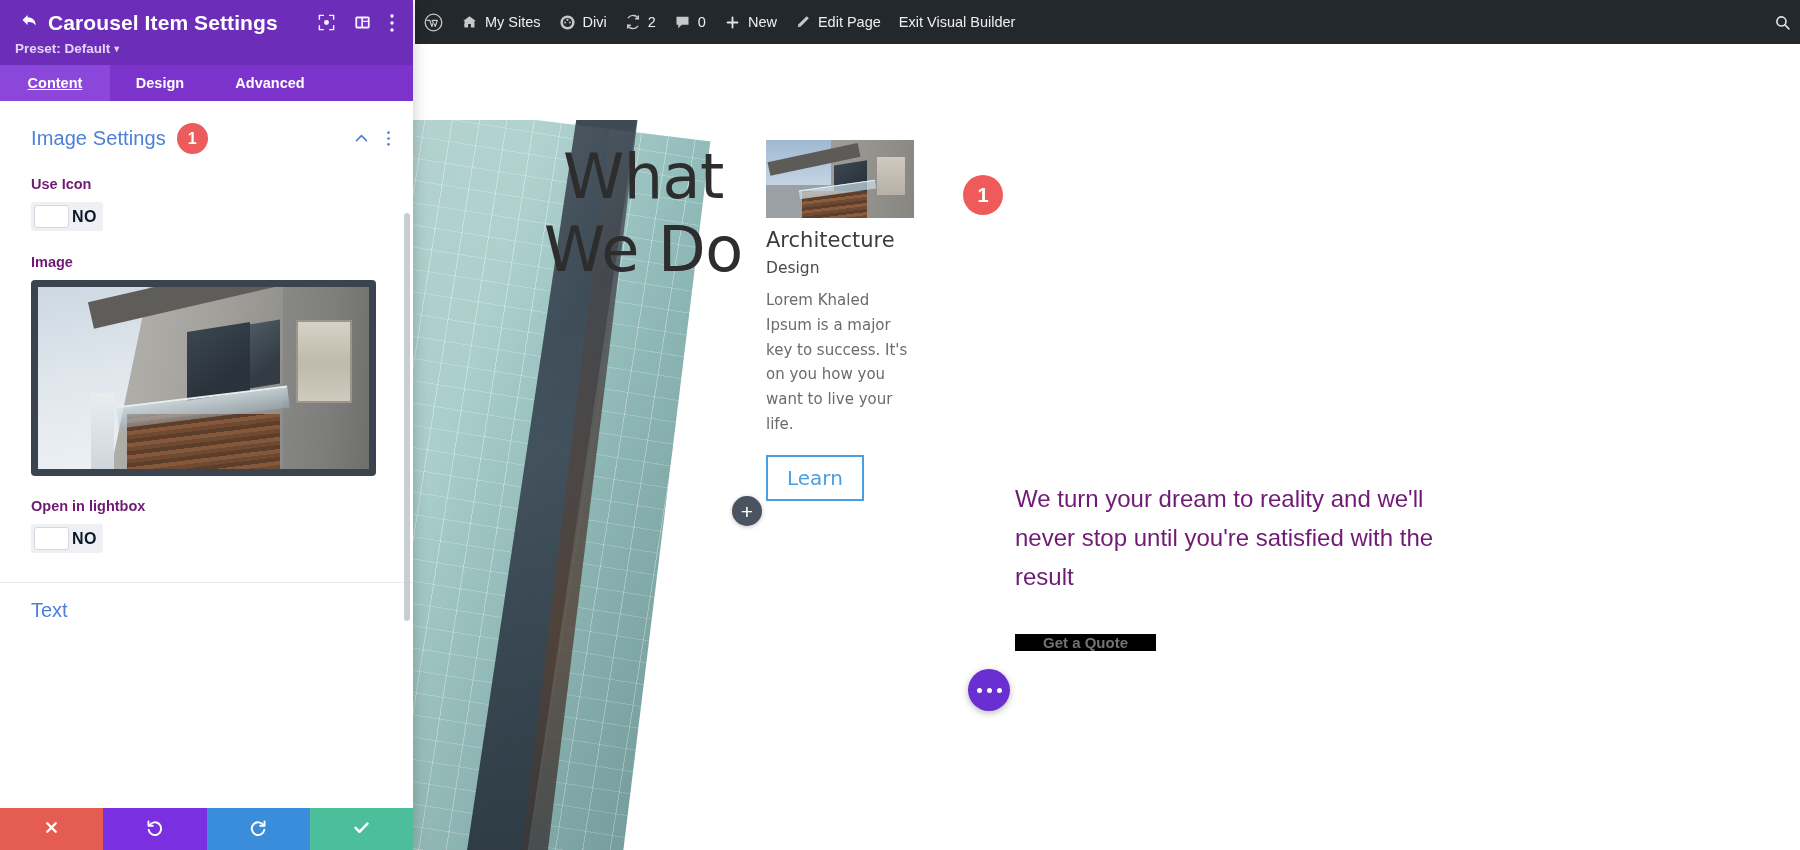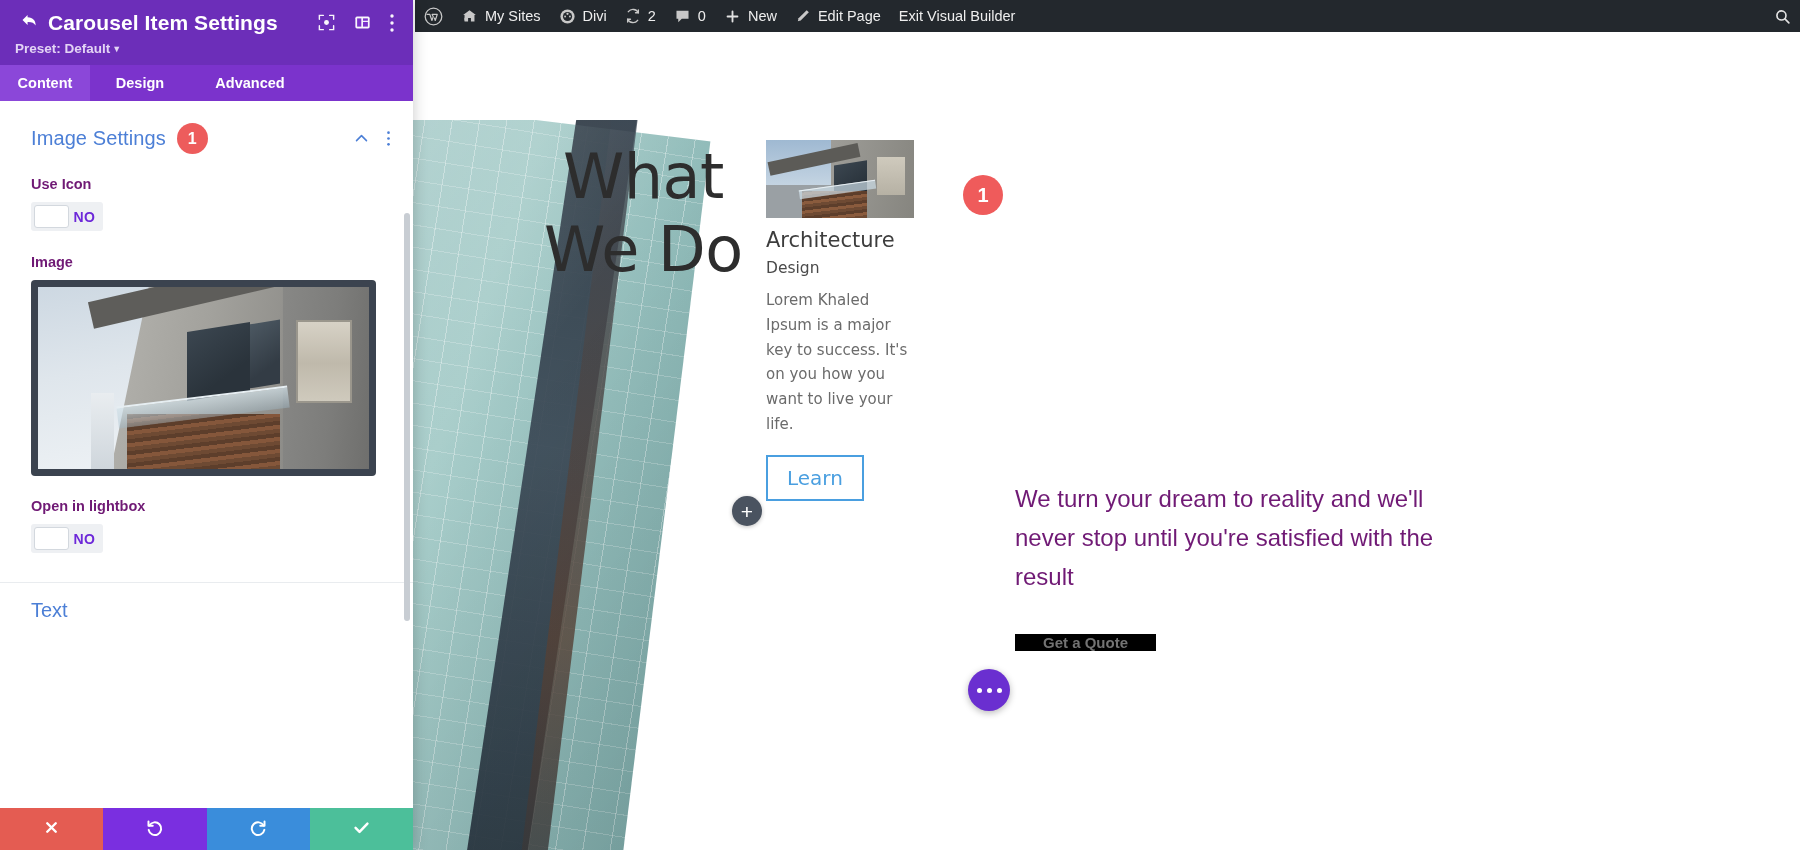--- a/index.html
+++ b/index.html
@@ -6,21 +6,21 @@
   html, body {
     width: 1800px; height: 850px;
     overflow: hidden;
     font-family: "Liberation Sans", sans-serif;
     background: #ffffff;
   }
   #root { position: relative; width: 1800px; height: 850px; }
 
   
   .wp-adminbar {
-    position: absolute; left: 415px; top: 0; width: 1385px; height: 32px;
+    position: absolute; left: 415px; top: 0; width: 1385px; height: 44px;
     background: #23282d; color: #eeeeee;
     display: flex; align-items: center;
     font-size: 14.5px; font-family: "Liberation Sans", sans-serif;
     z-index: 40;
   }
   .wp-item {
     display: flex; align-items: center; gap: 7px;
     height: 32px; padding: 0 9px; color: #eeeeee; white-space: nowrap;
   }
   .wp-item .lbl { line-height: 1; position: relative; top: 0px; }
@@ -66,21 +66,21 @@
 
   .panel-tabs {
     display: flex; background: #7b33cc; flex: 0 0 auto; height: 36px;
   }
   .panel-tabs .tab {
     color: #fff; font-size: 14.5px; font-weight: bold;
     display: flex; align-items: center; justify-content: center;
     padding: 0 10px; cursor: pointer; white-space: nowrap;
   }
   .panel-tabs .tab.active { background: #8b47d9; }
-  .tab-content { width: 90px; }
+  .tab-content { width: 110px; text-decoration: underline; }
   .tab-design  { width: 100px; }
   .tab-advanced{ width: 120px; }
 
   .panel-body {
     position: relative; flex: 1 1 auto; overflow: hidden;
     background: #fff;
   }
   .panel-scroll { padding: 0 0 0 0; }
 
   .section-head {
@@ -108,22 +108,22 @@
   .toggle {
     display: inline-flex; align-items: center;
     background: #eef0f3; border-radius: 3px; padding: 3px;
     width: 72px; height: 29px;
   }
   .toggle .knob {
     width: 35px; height: 23px; background: #fff; border-radius: 3px;
     border: 1px solid #d3d8de;
   }
   .toggle .tval {
-    flex: 1 1 auto; text-align: center; font-size: 14px; font-weight: bold;
-    color: #6d28d9; letter-spacing: .5px;
+    flex: 1 1 auto; text-align: center; font-size: 16px; font-weight: bold;
+    color: #0f172a; letter-spacing: .5px;
   }
 
   .image-frame {
     background: #3b434f; border-radius: 4px; padding: 7px;
     width: 345px; height: 196px;
   }
   .image-inner {
     width: 100%; height: 100%; overflow: hidden; position: relative;
     background: #8e8e8e;
   }

